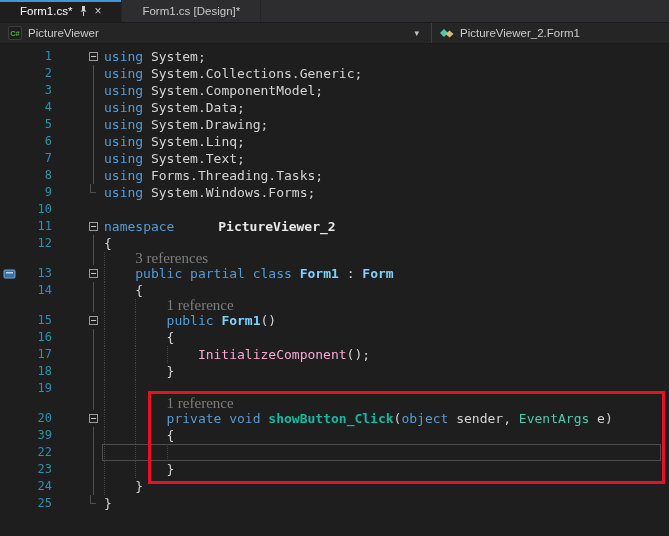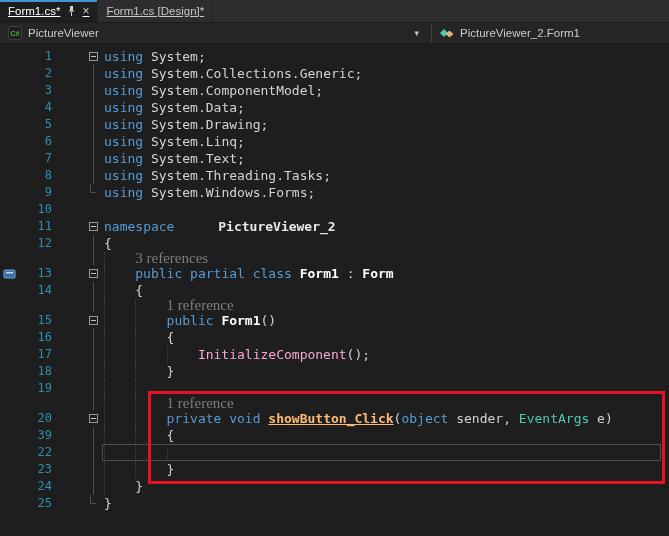--- a/index.html
+++ b/index.html
@@ -1,22 +1,22 @@
 <!DOCTYPE html>
 <html><head>
 <meta charset="utf-8">
 <style>
   * { box-sizing: border-box; margin: 0; padding: 0; }
   html, body { width: 669px; height: 536px; overflow: hidden; }
   body { background: #1E1E1E; font-family: "Liberation Sans", sans-serif; }
 
   
   .tabstrip { height: 22px; background: #2D2D30; display: flex; align-items: stretch; }
-  .tab { display: flex; align-items: center; padding: 0 8px; font-size: 11.5px;
-         color: #C8C8C8; position: relative; border-right: 1px solid #252526; cursor: default; text-decoration: underline; }
+  .tab { display: flex; align-items: center; padding: 0 20px; font-size: 11.5px;
+         color: #C8C8C8; position: relative; border-right: 1px solid #252526; cursor: default; }
   .tab.active { background: #1E1E1E; color: #FFFFFF; }
   .tab.active::before { content: ""; position: absolute; top: 0; left: 0; right: 0;
          height: 2px; background: #4296D6; }
   .tab .pin { margin-left: 7px; display: flex; align-items: center; }
   .tab .close { margin-left: 6px; font-size: 12px; line-height: 1; color: #D0D0D0; }
 
   
   .navbar { height: 22px; background: #252526; display: flex; border-top: 1px solid #1B1B1C;
             border-bottom: 1px solid #1B1B1C; font-size: 11.5px; color: #CCCCCC; }
   .nav-combo { display: flex; align-items: center; padding: 0 8px; }
@@ -53,24 +53,24 @@
           align-self: center; position: relative; }
   .fminus { position: absolute; left: 1px; right: 1px; top: 3px; height: 1px; background: #C8C8C8; }
   .fvl { width: 1px; background: #4E4E4E; }
   .fve { width: 6px; height: 9px; border-left: 1px solid #4E4E4E;
          border-bottom: 1px solid #4E4E4E; align-self: flex-start; }
 
   
   .k  { color: #569CD6; }
   .p  { color: #D4D4D4; }
   .t  { color: #4EC9B0; }
-  .tb { color: #ffffff; font-weight: bold; }
+  .tb { color: #7dd3fc; font-weight: bold; }
   .wb { color: #E8E8E8; font-weight: bold; margin-left: 36px; }
   .m  { color: #f9a8d4; }
-  .mu { color: #fdba74; font-weight: bold; text-decoration: underline; }
+  .mu { color: #14b8a6; font-weight: bold; }
 
   
   .annotation { position: absolute; left: 148px; top: 347px; width: 517px; height: 93px;
                 border: 3px solid #E81123; pointer-events: none; z-index: 5; }
 </style>
 </head>
 <body>
 
 <div class="tabstrip">
   <div class="tab active">
@@ -172,21 +172,21 @@
         </span>
         <span class="c-code"><span class="k">using</span><span class="p"> System.Text;</span></span>
       </div>
       <div class="row code">
         <span class="c-glyph"></span>
         <span class="c-num">8</span>
         <span class="c-gap"></span>
         <span class="c-fold">
           <span class="fvl"></span>
         </span>
-        <span class="c-code"><span class="k">using</span><span class="p"> System.Threading.Tasks;</span></span>
+        <span class="c-code"><span class="k">using</span><span class="p"> Forms.Threading.Tasks;</span></span>
       </div>
       <div class="row code">
         <span class="c-glyph"></span>
         <span class="c-num">9</span>
         <span class="c-gap"></span>
         <span class="c-fold">
           <span class="fve"></span>
         </span>
         <span class="c-code"><span class="k">using</span><span class="p"> System.Windows.Forms;</span></span>
       </div>

